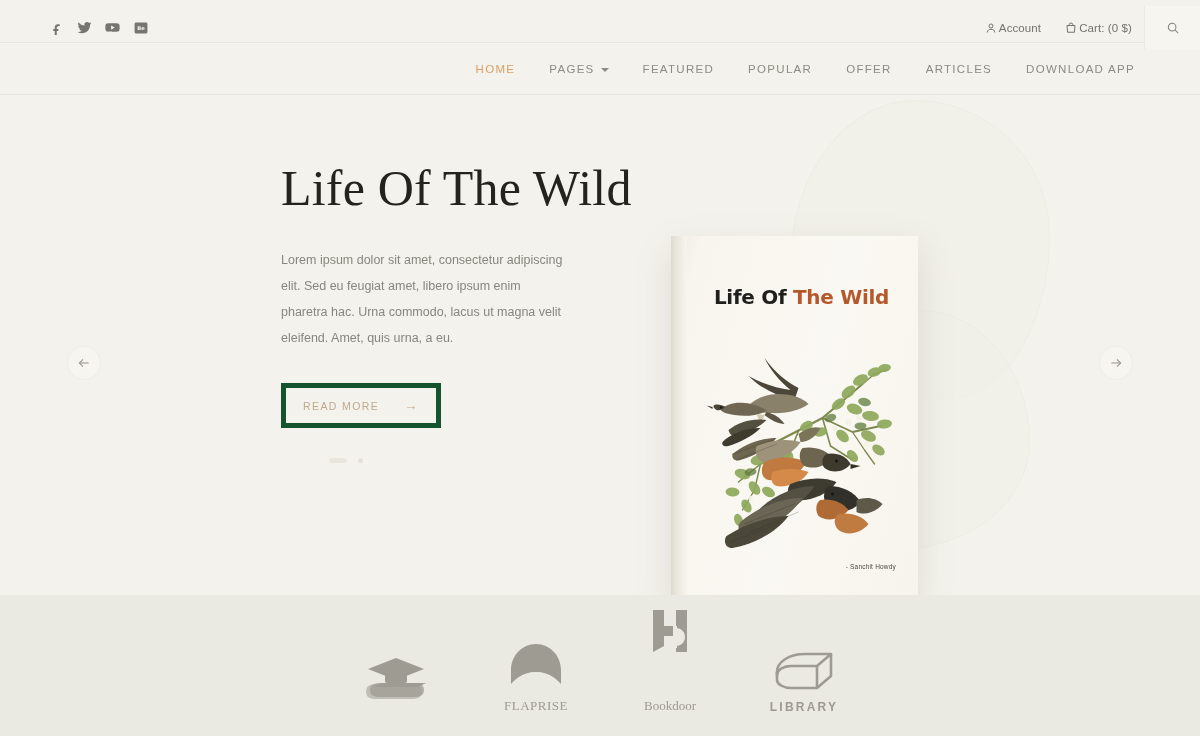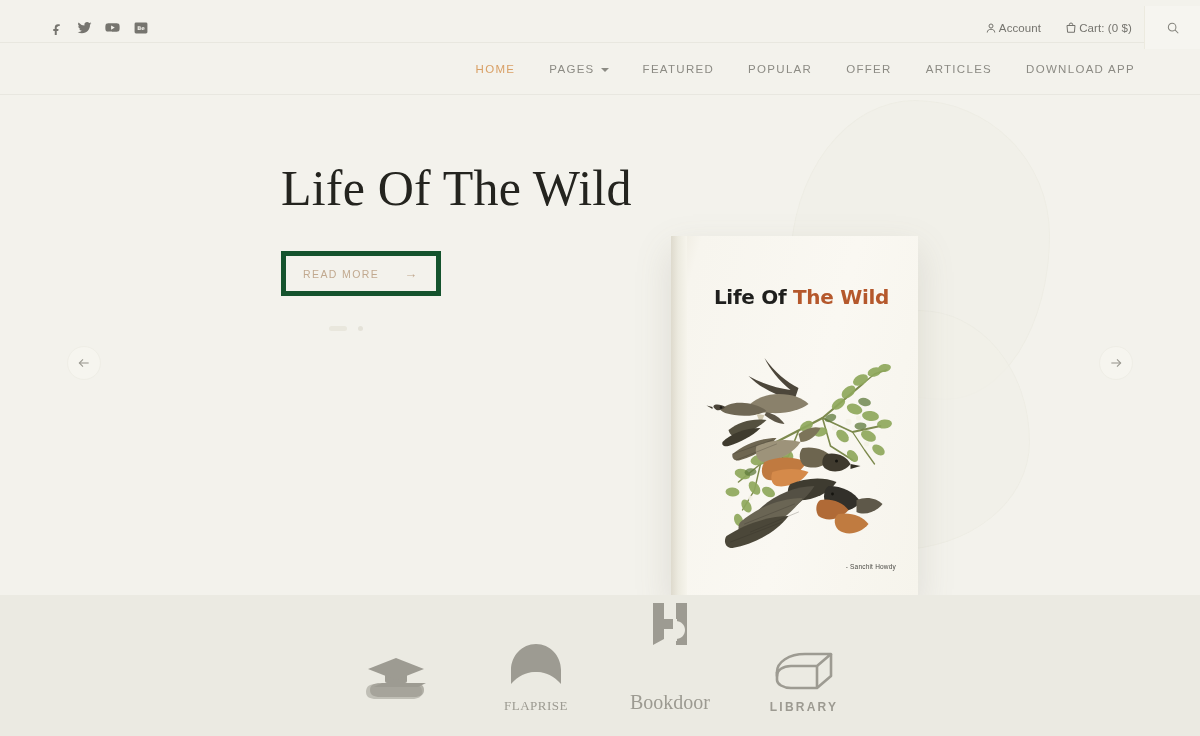--- a/index.html
+++ b/index.html
@@ -291,21 +291,21 @@
   .partner-icon { height: 54px; display: flex; align-items: flex-end; justify-content: center; }
   .partner-icon svg { display: block; }
   .partner-name {
     margin-top: 8px;
     font-size: 13px;
     letter-spacing: 1.2px;
     color: #9c9a91;
     white-space: nowrap;
   }
   .partner-name.serif { font-family: "Liberation Serif", serif; letter-spacing: .5px; }
-  .partner-name.script { font-family: "Liberation Serif", serif; letter-spacing: 0; font-size: 20px; margin-top: 42px; }
+  .partner-name.script { font-family: "Liberation Serif", serif; letter-spacing: 0; font-size: 13px; margin-top: 42px; }
   .partner-name.slab { font-weight: 700; letter-spacing: 2.2px; font-size: 12px; }
   .partner.p1 { margin-right: 6px; }
 </style>
 </head>
 <body>
 
 <div class="topbar">
   <div class="social-list">
     <a class="social-link">
       <svg width="14" height="14" viewBox="0 0 24 24" fill="currentColor">
@@ -381,20 +381,21 @@
   </nav>
 </div>
 
 <section class="hero">
   <div class="blob blob-a"></div>
   <div class="blob blob-b"></div>
 
   <div class="hero-inner">
     <div class="hero-text">
       <h1 class="hero-title">Life Of The Wild</h1>
+      <p class="hero-desc">Lorem ipsum dolor sit amet, consectetur adipiscing elit. Sed eu feugiat amet, libero ipsum enim pharetra hac. Urna commodo, lacus ut magna velit eleifend. Amet, quis urna, a eu.</p>
       <button class="read-more">
         <span>READ MORE</span>
         <span class="arrow">→</span>
       </button>
       <div class="dots">
         <span class="dot active"></span>
         <span class="dot"></span>
       </div>
     </div>
   </div>

